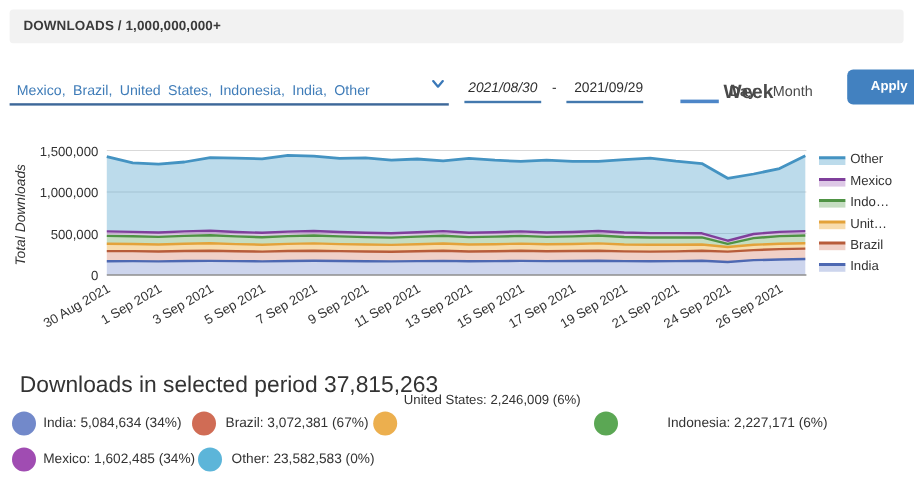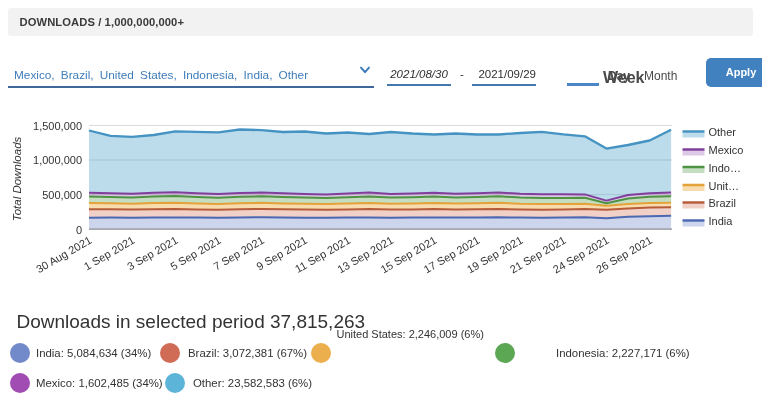--- a/index.html
+++ b/index.html
@@ -93,13 +93,13 @@
 <div class="abs" style="left:36px; top:346.5px; font-size:11.4px; color:#333; white-space:nowrap;">India: 5,084,634 (34%)</div>
 <div class="abs" style="left:159.5px; top:342.5px; width:20px; height:20px; border-radius:50%; background:#d06c55;"></div>
 <div class="abs" style="left:188px; top:346.5px; font-size:11.4px; color:#333; white-space:nowrap;">Brazil: 3,072,381 (67%)</div>
 <div class="abs" style="left:310.5px; top:342.5px; width:20px; height:20px; border-radius:50%; background:#ecaf4e;"></div>
 <div class="abs" style="left:336.5px; top:328px; font-size:11px; color:#333; white-space:nowrap;">United States: 2,246,009 (6%)</div>
 <div class="abs" style="left:495.0px; top:342.5px; width:20px; height:20px; border-radius:50%; background:#5ba754;"></div>
 <div class="abs" style="left:524px; top:346.5px; font-size:11.4px; color:#333; white-space:nowrap;margin-left:32px;">Indonesia: 2,227,171 (6%)</div>
 <div class="abs" style="left:9.5px; top:373.0px; width:20px; height:20px; border-radius:50%; background:#a04cb2;"></div>
 <div class="abs" style="left:36px; top:377.0px; font-size:11.4px; color:#333; white-space:nowrap;">Mexico: 1,602,485 (34%)</div>
 <div class="abs" style="left:165.0px; top:373.0px; width:20px; height:20px; border-radius:50%; background:#5cb5d9;"></div>
-<div class="abs" style="left:193px; top:377.0px; font-size:11.4px; color:#333; white-space:nowrap;">Other: 23,582,583 (6%)</div>
+<div class="abs" style="left:193px; top:377.0px; font-size:11.4px; color:#333; white-space:nowrap;">Other: 23,582,583 (0%)</div>
 
 </body></html>

